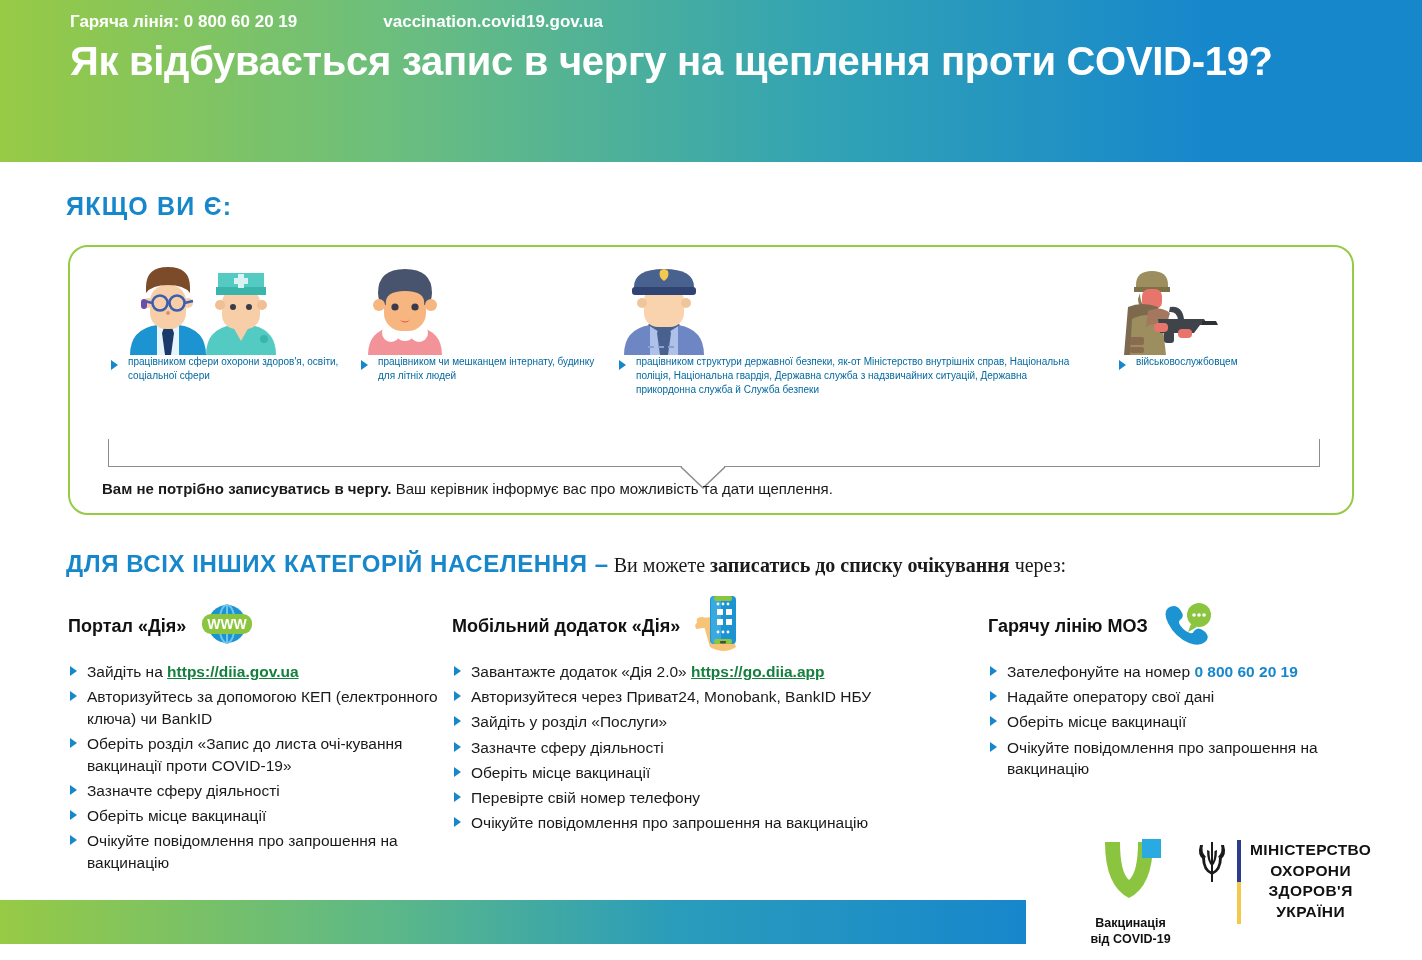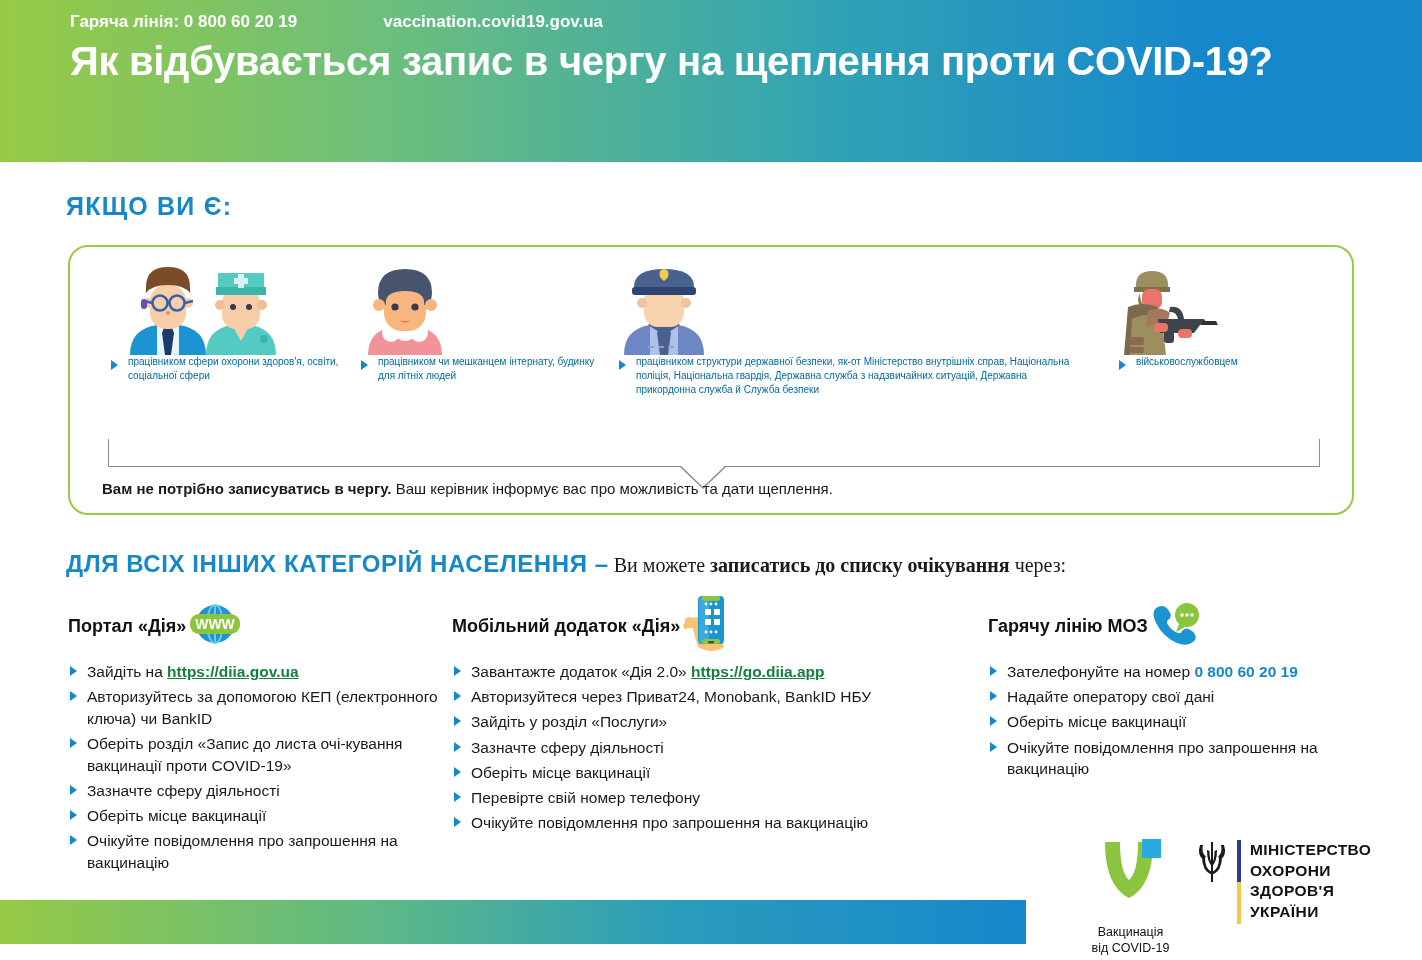--- a/index.html
+++ b/index.html
@@ -81,21 +81,21 @@
   .label-all .rest { color:#1a1a1a; font-size:20px;font-family:Liberation Serif, serif; }
   .label-all .rest b { font-weight:bold; }
 
   
   .channel { position:absolute; }
   .channel.ch1 { left:68px;  top:605px; width:385px; }
   .channel.ch2 { left:452px; top:605px; width:530px; }
   .channel.ch3 { left:988px; top:605px; width:400px; }
 
   .channel-head {
-    display:flex; align-items:center; height:42px;
+    display:flex; align-items:center; gap:12px; height:42px;
     margin-bottom:14px;
   }
   .channel-head .ttl { font-weight:bold; font-size:18px; color:#111; }
 
   .steps { list-style:none; }
   .steps li {
     position:relative; padding-left:19px; font-size:15.5px; line-height:1.4;
     margin-bottom:3.5px; color:#1a1a1a;
   }
   .steps li::before {
@@ -106,28 +106,29 @@
   .steps a, .steps .lnk {
     color:#15803d; font-weight:bold; text-decoration:underline;
   }
   .steps .phone { color:#1787CC; font-weight:bold; }
 
   
   .logo-vax {
     position:absolute; left:1073px; top:838px; width:115px; text-align:center;
   }
   .logo-vax .cap {
-    font-size:12.5px; font-weight:normal; line-height:1.25; color:#111; margin-top:17px;
+    font-size:12.5px; font-weight:bold; line-height:1.25; color:#111; margin-top:8px;
   }
   .logo-moz { position:absolute; left:1196px; top:840px; display:flex; gap:9px; }
   .logo-moz .bars { width:4px; height:84px; display:flex; flex-direction:column; }
   .logo-moz .bars i { display:block; width:4px; height:42px; }
   .logo-moz .txt {
     font-weight:bold; font-size:15.5px; line-height:1.33; letter-spacing:0.4px;
     color:#111;
+    text-align:center;
   }
 
   
   .footer {
     position:absolute; left:0; top:900px; width:1026px; height:44px;
     background:linear-gradient(90deg,#97CA45 0%, #5CB888 38%, #2A9CBB 66%, #1787CC 100%);
   }
   .footer-inner {
     position:absolute; left:70px; top:0; height:44px; display:flex; align-items:center;
     color:#ffffff; font-weight:bold; font-size:17px; gap:86px; white-space:nowrap;

